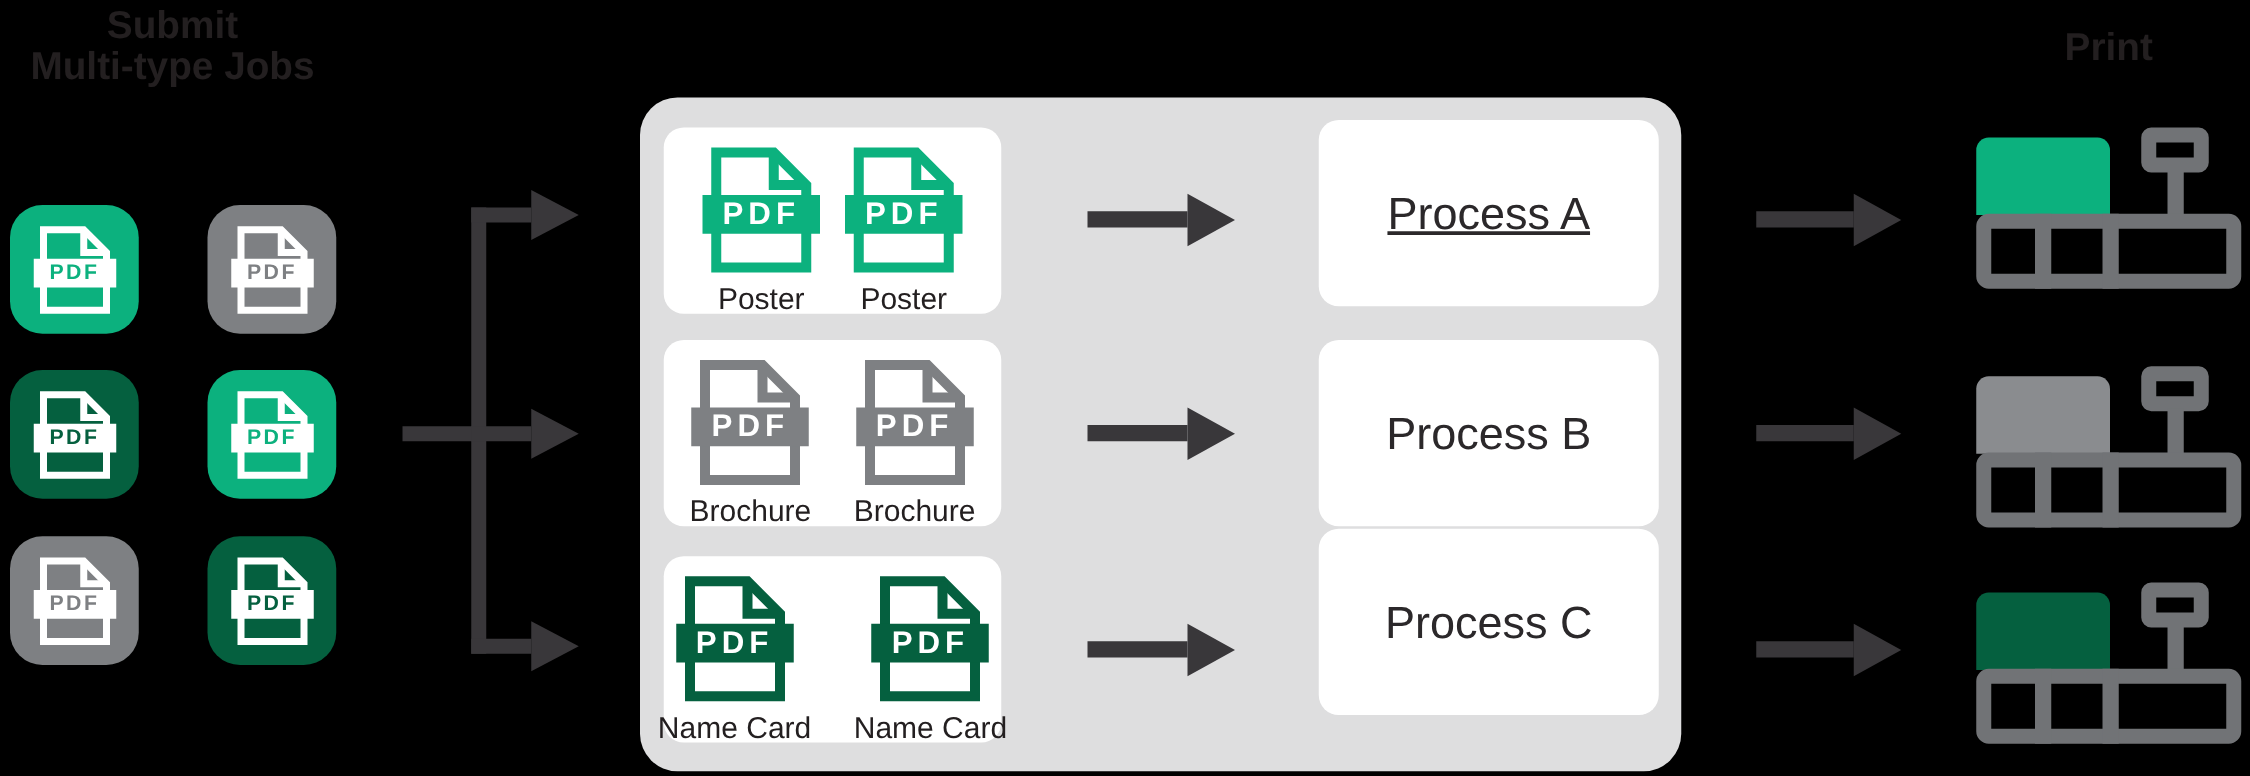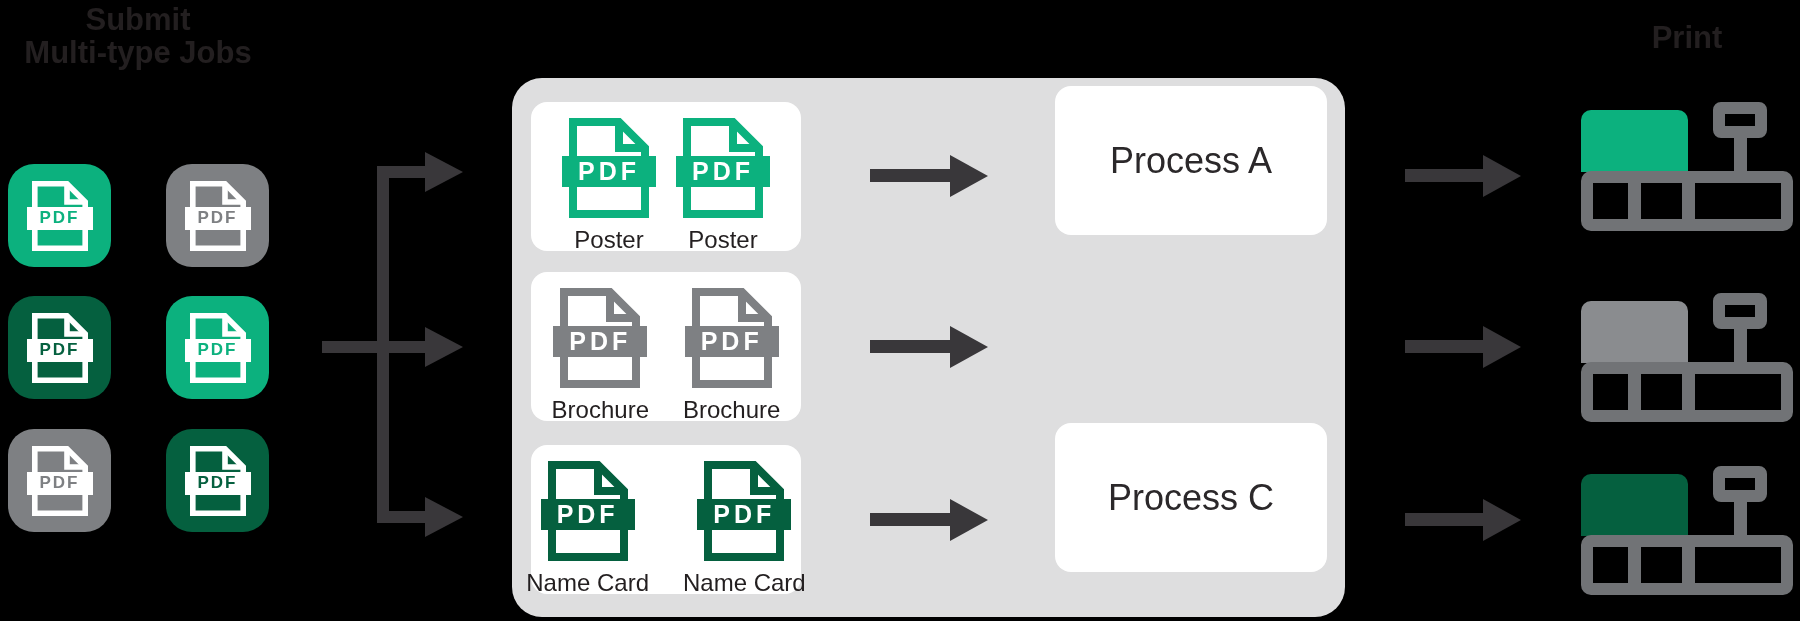--- a/index.html
+++ b/index.html
@@ -229,21 +229,22 @@
 
   <div>
     <div class="hline" style="left:870px;top:169px;width:80px;height:13px;"></div>
     <div class="head big" style="left:950px;top:155px;"></div>
     <div class="hline" style="left:870px;top:340px;width:80px;height:13px;"></div>
     <div class="head big" style="left:950px;top:326px;"></div>
     <div class="hline" style="left:870px;top:513px;width:80px;height:13px;"></div>
     <div class="head big" style="left:950px;top:499px;"></div>
   </div>
 
-  <div class="process-card" style="top:86px;">Process A</div>
+  <div class="process-card" style="top:96px;text-decoration:underline;">Process A</div>
+  <div class="process-card" style="top:272px;">Process B</div>
   <div class="process-card" style="top:423px;">Process C</div>
 
   <div>
     <div class="hline" style="left:1405px;top:169px;width:78px;height:13px;"></div>
     <div class="head big" style="left:1483px;top:155px;"></div>
     <div class="hline" style="left:1405px;top:340px;width:78px;height:13px;"></div>
     <div class="head big" style="left:1483px;top:326px;"></div>
     <div class="hline" style="left:1405px;top:513px;width:78px;height:13px;"></div>
     <div class="head big" style="left:1483px;top:499px;"></div>
   </div>

